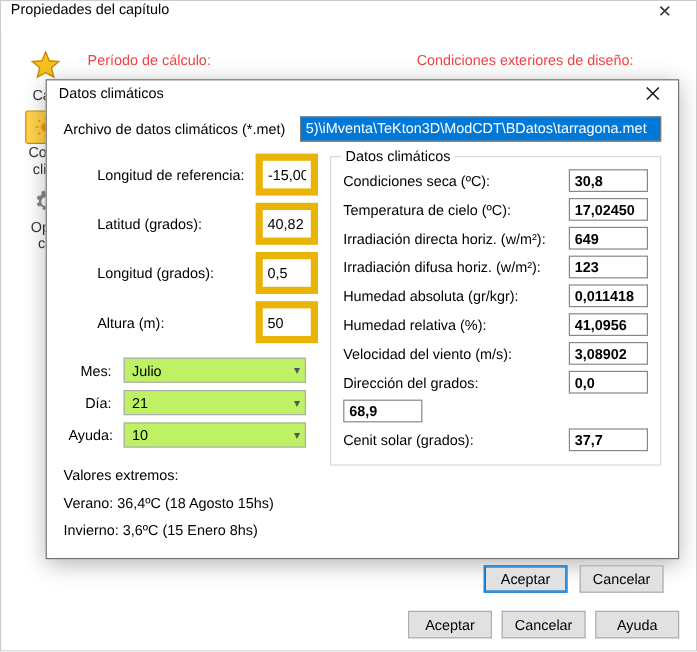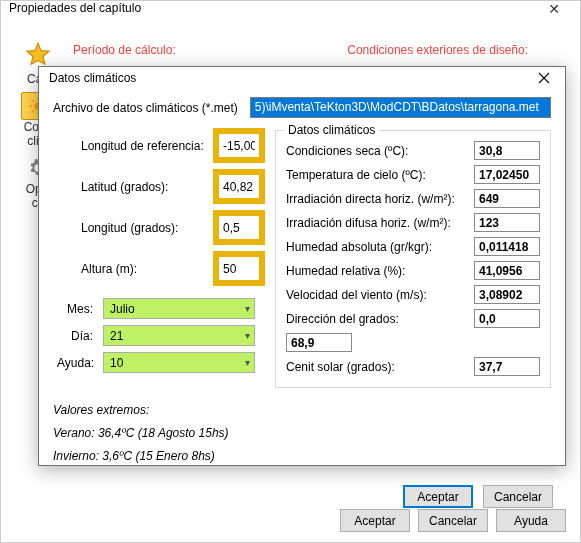--- a/index.html
+++ b/index.html
@@ -48,21 +48,21 @@
   .row label { flex:1; }
   .num-input { width:52px; height:35px; border:6px solid #eab308; padding:1px 4px; text-align:left; background:#fff; }
 
   .sel-row { display:flex; align-items:center; margin-bottom:6px; }
   .sel-row label { width:46px; text-align:right; padding-right:10px; }
   .combo { flex:1; height:21px; border:1px solid #adadad; background:#bef264; display:flex; align-items:center; justify-content:space-between; padding:0 4px 0 6px; cursor:pointer; }
   .combo .chev { font-size:10px; color:#555; }
 
   .sel-block { padding:6px 10px 6px 4px; }
 
-  .extremes { margin-top:14px; line-height:1.9;font-style:italic; }
+  .extremes { line-height:1.9; }
 
   .group-r { border:1px solid #d8d8d8; padding:10px 10px 6px 10px; position:relative; margin-top:2px; }
   .group-r .legend { position:absolute; top:-8px; left:8px; background:#fff; padding:0 4px; }
   .r-row { display:flex; align-items:center; margin-bottom:5px; }
   .r-row label { flex:1; }
   .r-val { width:66px; height:19px; border:1px solid #888; padding:1px 4px; background:#fff;font-weight:bold; }
 
   .dialog-buttons { display:flex; justify-content:flex-end; gap:10px; padding:8px 12px 10px 0; }
   .btn-primary { border:1px solid #0078d7; outline:1px solid #0078d7; outline-offset:-2px; }
 </style>

